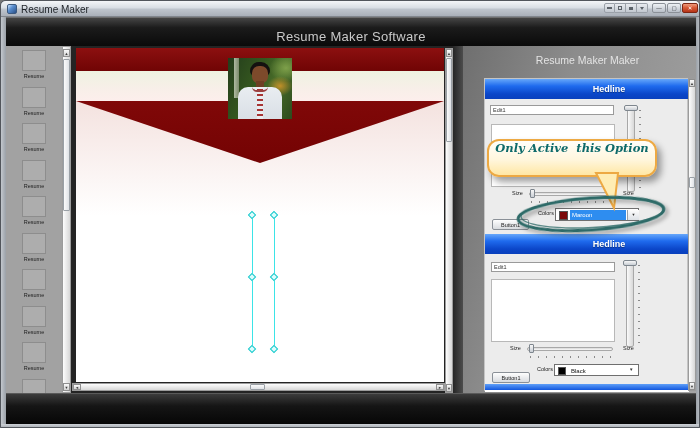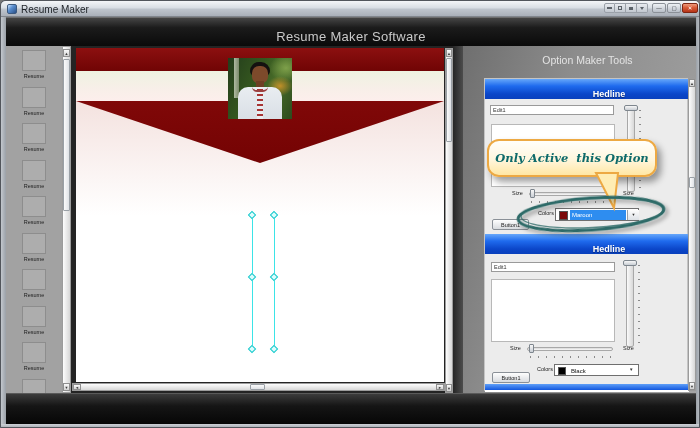--- a/index.html
+++ b/index.html
@@ -87,21 +87,21 @@
 
   
   .gap { left:452px; top:45px; width:10px; height:347px; background:linear-gradient(90deg,#262626,#4c4c4c); }
   .tools { left:462px; top:45px; width:233px; height:347px;
     background:linear-gradient(105deg,#6f6f6f 0%,#8c8c8c 35%,#a6a6a6 100%); }
   .tools-title { position:absolute; left:0; top:8px; width:233px; text-align:center; padding-left:16px;
     font-size:10.5px; color:#e3e3e3; }
   .tools-body { position:absolute; left:21px; top:32px; width:204px; height:313px; background:#ececec; border:1px solid #c4c4c4; }
   .phead { position:absolute; left:0; width:204px; height:20px;
     background:linear-gradient(180deg,#66a7fa 0%,#1f6bee 35%,#0b46c9 75%,#0940bd 100%);
-    display:flex; align-items:flex-end; justify-content:center;padding-left:44px; }
+    display:flex; align-items:center; justify-content:center;padding-left:44px; }
   .phead span { font-size:9px; font-weight:bold; color:#fff; text-shadow:0 1px 1px rgba(0,0,0,.4); }
   .edit { position:absolute; background:#fff; border:1px solid #9a9a9a; font-size:5.5px; color:#333; padding:1px 0 0 2px; }
   .memo { position:absolute; background:#fff; border:1px solid #b8b8b8; }
   .vgroove { position:absolute; width:8px; background:linear-gradient(90deg,#fafafa,#d8d8d8); border:1px solid #a8a8a8; border-radius:2px; }
   .vthumb { position:absolute; width:14px; height:6px; background:linear-gradient(180deg,#f7f7f7,#c9ced4); border:1px solid #7e868e; border-radius:2px; }
   .vticks { position:absolute; width:2px; background:repeating-linear-gradient(180deg,#8a8a8a 0 1px,transparent 1px 7px); }
   .hgroove { position:absolute; height:4px; background:linear-gradient(180deg,#d8d8d8,#fafafa); border:1px solid #a8a8a8; border-radius:2px; }
   .hthumbtb { position:absolute; width:5px; height:9px; background:linear-gradient(180deg,#f7f7f7,#c9ced4); border:1px solid #7e868e; border-radius:1px; }
   .hticks { position:absolute; height:2px; background:repeating-linear-gradient(90deg,#8a8a8a 0 1px,transparent 1px 8px); }
   .lbl { position:absolute; font-size:5.5px; color:#222; }
@@ -117,21 +117,21 @@
   .btn1 { position:absolute; background:linear-gradient(180deg,#fefefe,#d8dbdf); border:1px solid #8a9097; border-radius:2px;
     font-size:5.5px; color:#222; text-align:center; line-height:10px; }
   .strip3 { position:absolute; left:0; top:305px; width:204px; height:6px;
     background:linear-gradient(180deg,#5f9ff8,#1257de); }
   .strip3w { position:absolute; left:0; top:311px; width:204px; height:2px; background:#fff; }
 
   
   .callout { left:486px; top:138px; width:170px; height:38px; border-radius:12px;
     background:linear-gradient(180deg,#fffefa 0%,#fff6dd 55%,#ffe7a4 100%);
     border:2px solid #eda943; box-shadow:4px 5px 7px rgba(0,0,0,.38);
-    display:flex; align-items:center; justify-content:center; z-index:6; }
+    display:flex; justify-content:center; z-index:6; }
   .callout span { font-family:"DejaVu Serif", serif; font-style:italic; font-weight:bold;
     font-size:11.5px; color:#0e6a6a; white-space:pre; }
   .overlay-svg { left:480px; top:128px; width:200px; height:110px; z-index:5; pointer-events:none; }
   .overlay-svg.top { z-index:7; }
 </style>
 </head>
 <body>
 
 <div class="win">
 
@@ -245,21 +245,21 @@
     <div class="abs htrack" style="left:1px;top:337px;width:373px;height:8px;">
       <span class="sarrow" style="left:0;top:0;width:8px;height:6px;line-height:6px;">◄</span>
       <span class="hthumb" style="left:177px;top:0;width:15px;height:6px;"></span>
       <span class="sarrow" style="left:363px;top:0;width:8px;height:6px;line-height:6px;">►</span>
     </div>
   </div>
 
   <div class="abs gap"></div>
 
   <div class="abs tools">
-    <div class="tools-title">Option Maker Tools</div>
+    <div class="tools-title">Resume Maker Maker</div>
 
     <div class="tools-body">
 
       <div class="phead" style="top:0;">
         <span>Hedline</span>
       </div>
       <div class="edit" style="left:5px;top:26px;width:124px;height:10px;">Edit1</div>
       <div class="memo" style="left:6px;top:45px;width:124px;height:63px;"></div>
       <div class="vgroove" style="left:142px;top:27px;height:86px;"></div>
       <div class="vthumb" style="left:139px;top:26px;"></div>

